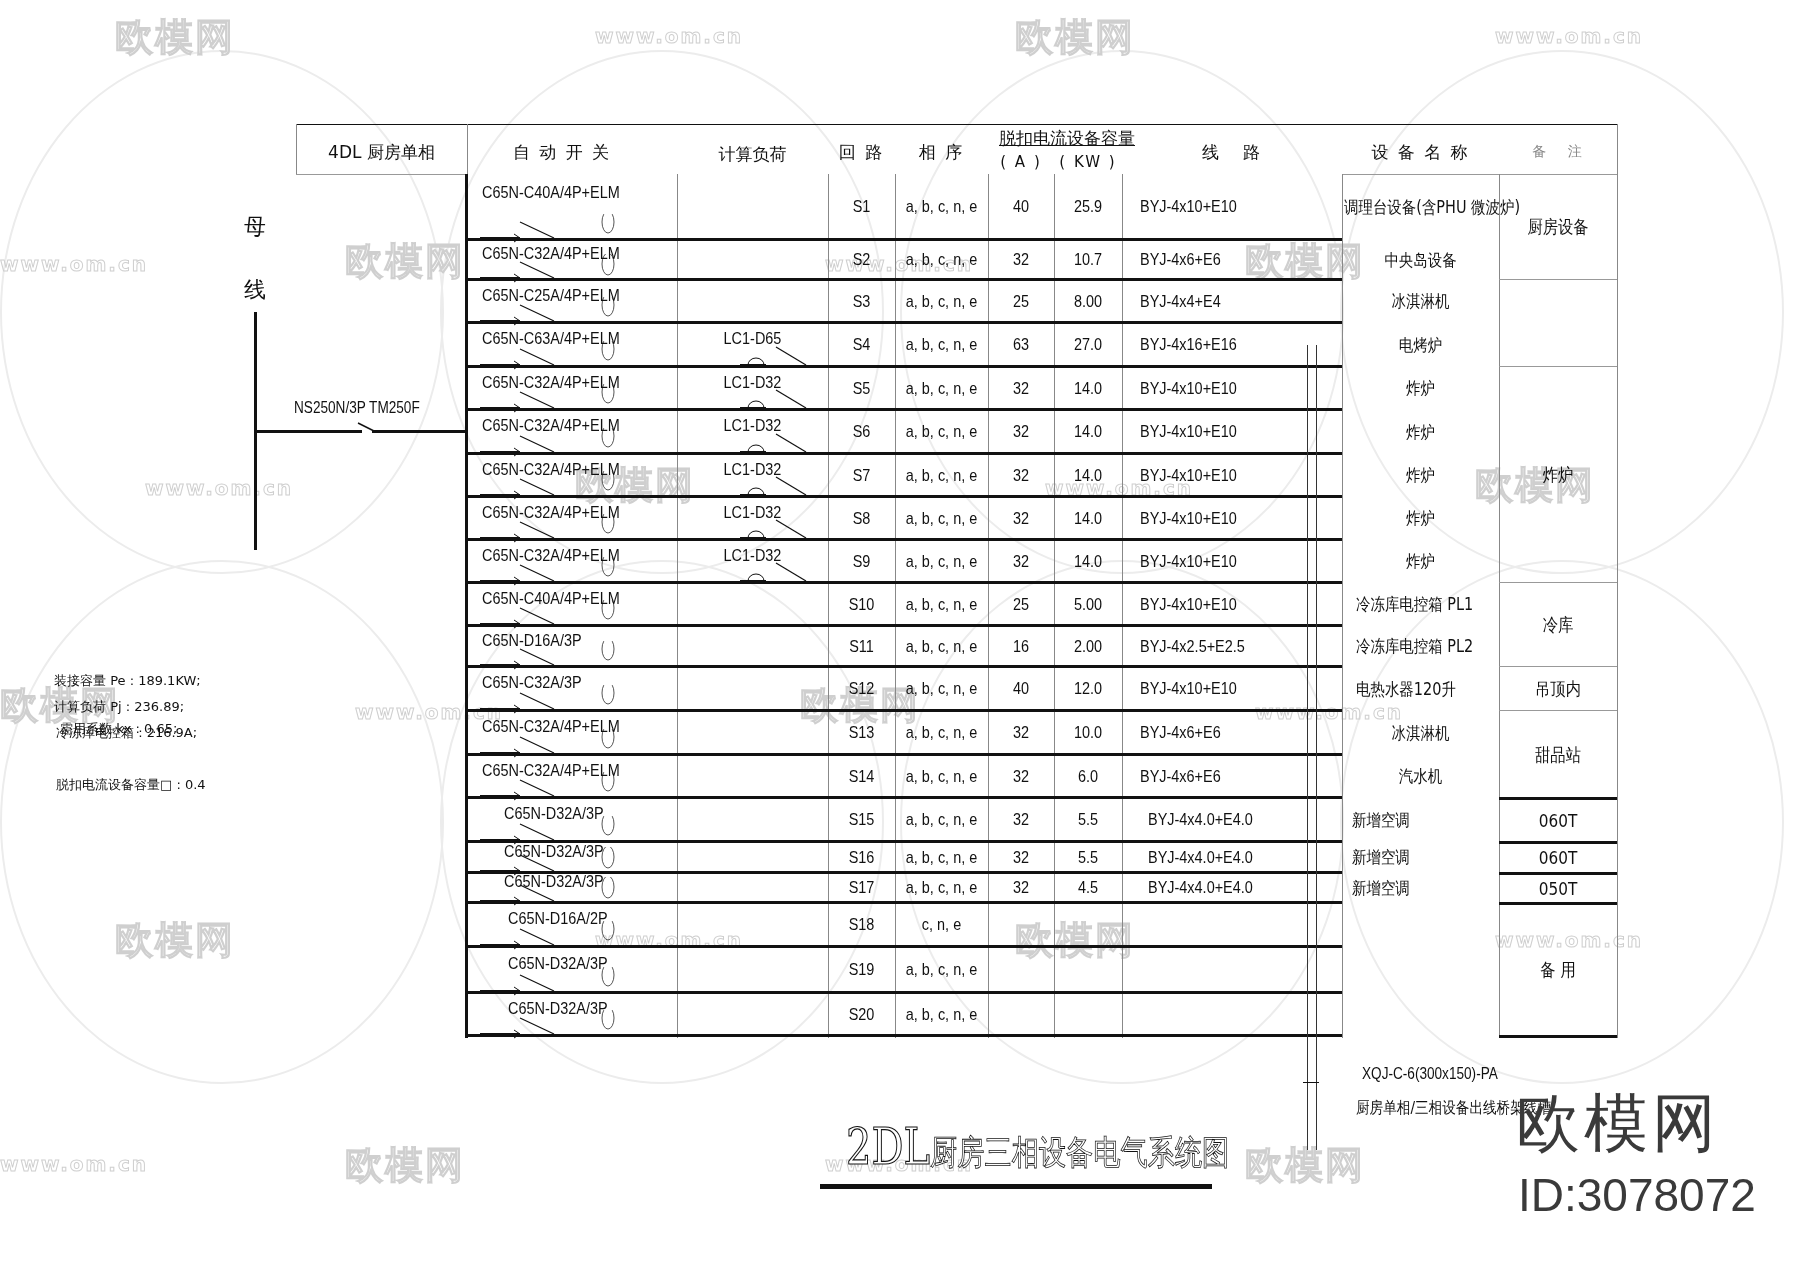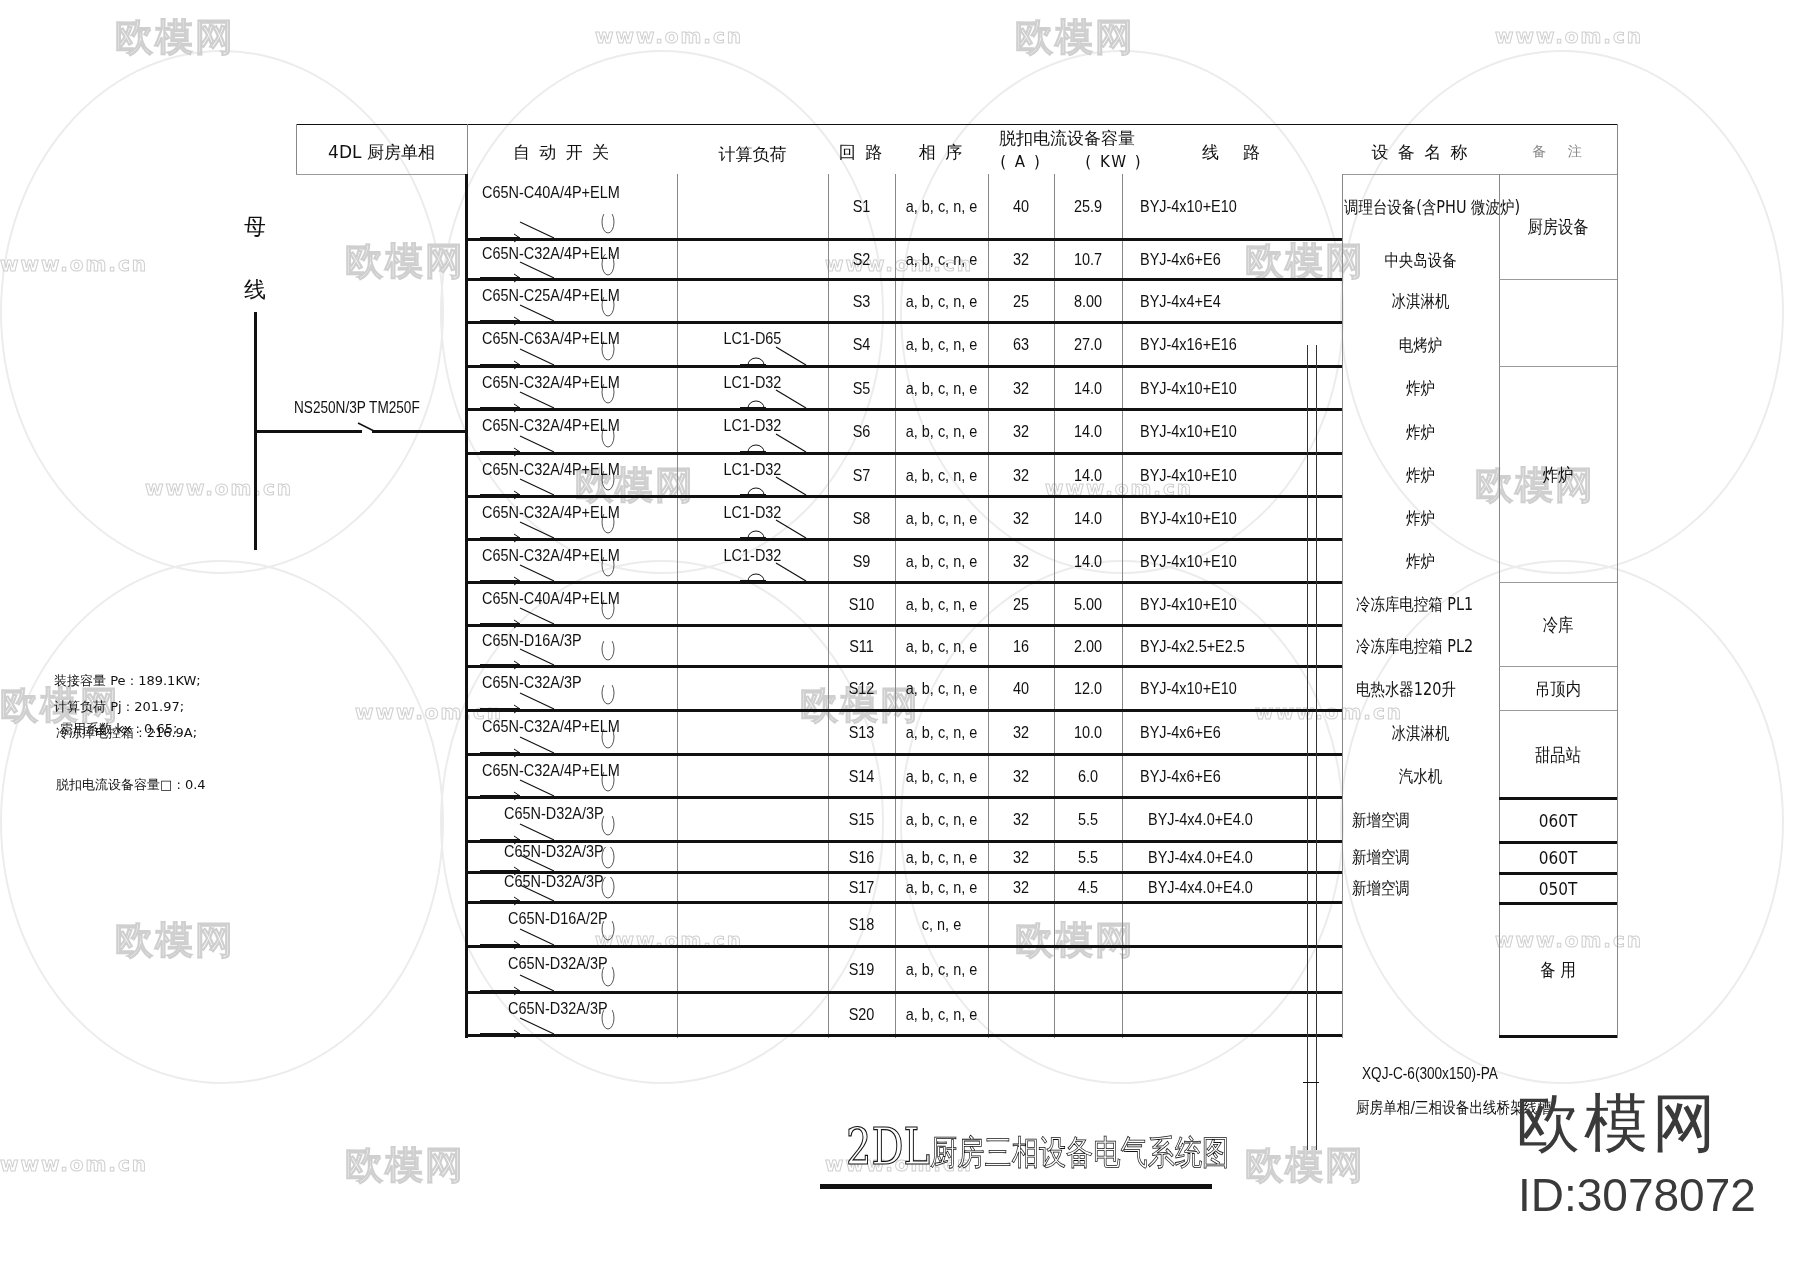--- a/index.html
+++ b/index.html
@@ -73,23 +73,23 @@
 <div class="hline grey" style="left:296px; top:174px; width:171px;"></div>
 <div class="hline grey" style="left:1342px; top:174px; width:275px;"></div>
 <div class="vline" style="left:296px; top:124px; height:50px;"></div>
 <div class="vline" style="left:467px; top:124px; height:50px;"></div>
 
 <div class="hdr" style="left:296px; top:130px; width:171px; height:44px; letter-spacing:0;">4DL 厨房单相</div>
 <div class="hdr" style="left:467px; top:130px; width:190px; height:44px;">自 动 开 关</div>
 <div class="hdr" style="left:677px; top:132px; width:151px; height:44px; letter-spacing:0;">计算负荷</div>
 <div class="hdr" style="left:828px; top:130px; width:67px; height:44px;">回 路</div>
 <div class="hdr" style="left:895px; top:130px; width:93px; height:44px;">相 序</div>
-<div class="hdr" style="left:988px; top:126px; width:134px; height:24px; letter-spacing:0; padding-left:12px;">脱扣电流设备容量</div>
+<div class="hdr" style="left:988px; top:126px; width:134px; height:24px; letter-spacing:0; text-decoration:underline;padding-left:12px;">脱扣电流设备容量</div>
 <div class="hdr" style="left:988px; top:150px; width:66px; height:24px; font-size:15px;">( A )</div>
-<div class="hdr" style="left:1080px; top:150px; width:68px; height:24px; font-size:15px;">( KW )</div>
+<div class="hdr" style="left:1054px; top:150px; width:68px; height:24px; font-size:15px;">( KW )</div>
 <div class="hdr" style="left:1122px; top:130px; width:220px; height:44px; white-space:pre;">线   路</div>
 <div class="hdr" style="left:1342px; top:130px; width:157px; height:44px;">设 备 名 称</div>
 <div class="hdr" style="left:1499px; top:130px; width:118px; height:44px; color:#888; font-size:14px; white-space:pre;">备   注</div>
 
 <div class="hdr" style="left:240px; top:212px; width:30px; height:30px; font-size:22px; letter-spacing:0;">母</div>
 <div class="hdr" style="left:240px; top:275px; width:30px; height:30px; font-size:22px; letter-spacing:0;">线</div>
 <div class="vline thick" style="left:254px; top:312px; height:238px;"></div>
 <div class="hline thick" style="left:254px; top:430px; width:108px;"></div>
 <svg class="breaker-sym" style="left:356px; top:420px;" width="20" height="14">
     <line x1="2" y1="3" x2="18" y2="11" stroke="#111" stroke-width="1.4"></line>
@@ -461,21 +461,21 @@
   </div>
 
 <div id="summary">
     <div class="summary-line" style="left:54px; top:672px;">
       <span>装接容量 Pe</span>
       <span> : </span>
       <span>189.1KW;</span></div>
     <div class="summary-line" style="left:54px; top:698px;">
       <span>计算负荷 Pj</span>
       <span> : </span>
-      <span>201.97;</span></div>
+      <span>236.89;</span></div>
     <div class="summary-line" style="left:56px; top:724px;">
       <span>冷冻库电控箱</span>
       <span> : </span>
       <span>216.9A;</span></div>
     <div class="summary-line" style="left:60px; top:720px;">
       <span>需用系数 kx</span>
       <span> : </span>
       <span>0.65;</span></div>
     <div class="summary-line" style="left:56px; top:776px;">
       <span>脱扣电流设备容量□</span>

